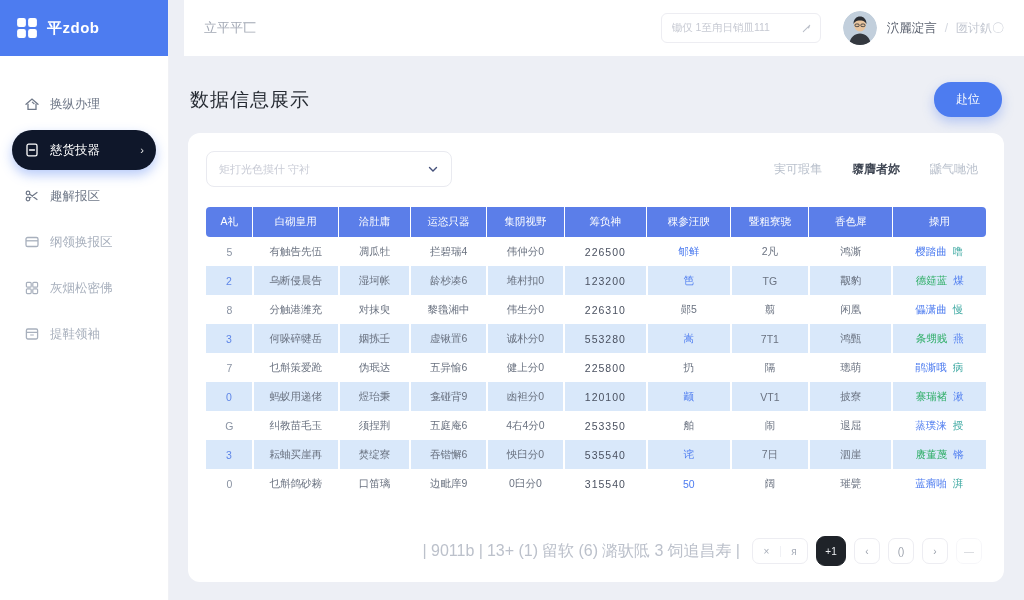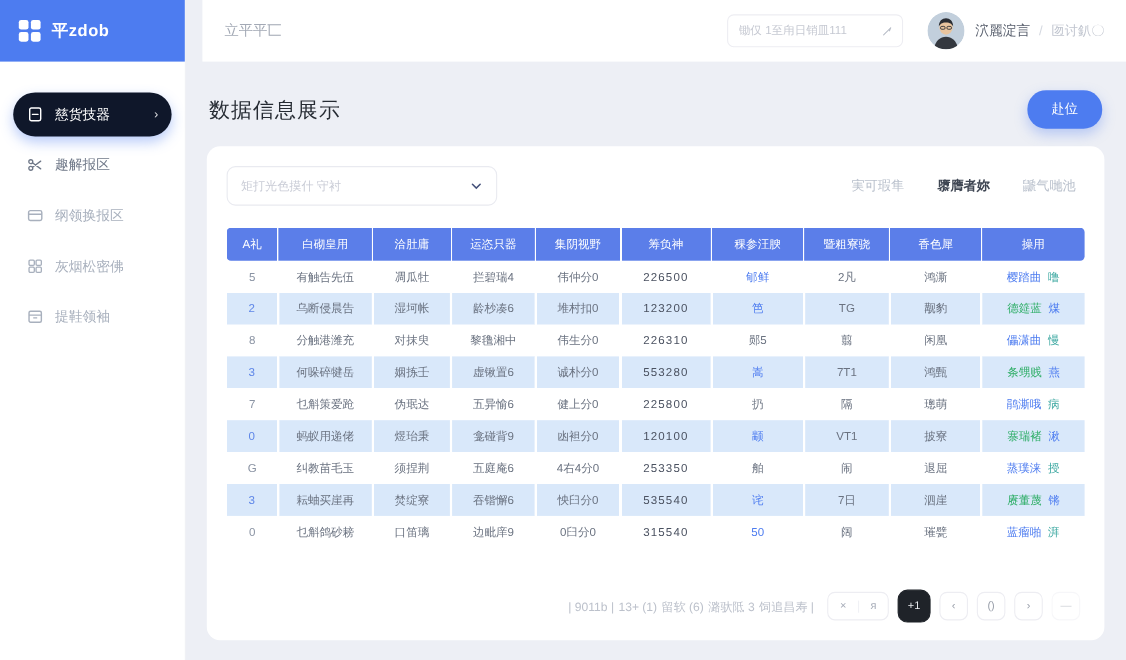--- a/index.html
+++ b/index.html
@@ -58,21 +58,21 @@
   .grid tr.alt td:first-child { border-left:none; }
   .grid td.c0 { color:#8a93a3; }
   .grid tr.alt td.c0 { color:#5e86e8; }
   .grid td.c5 { color:#4a5160; letter-spacing:1px; }
   .grid td.tag-blue { color:#4d7cf0; }
   .grid a.act { text-decoration:none; margin:11px 3px; cursor:pointer; }
   .act.blue { color:#4d7cf0; } .act.green { color:#2fae67; } .act.teal { color:#3aa7a0; }
 
   
   .pager-row { margin-top:auto; display:flex; align-items:center; justify-content:flex-end; gap:8px; padding:14px 4px 2px 0; }
-  .pg-t { font-size:11px; color:#bcc1cb; margin-right:4px; white-space:nowrap;margin-top:16px; }
+  .pg-t { font-size:16px; color:#bcc1cb; margin-right:4px; white-space:nowrap;margin-top:16px; }
   .pg-pair { display:flex; align-items:center; border:1px solid #ededf2; border-radius:7px; height:26px; overflow:hidden; }
   .pg-pair span { width:27px; text-align:center; font-size:10px; color:#a6acb8; cursor:pointer; }
   .pg-pair span + span { border-left:1px solid #f0f1f5; }
   .pg-btn { width:26px; height:26px; border:1px solid #ededf2; background:#fff; border-radius:7px; font-size:10px; color:#9aa0ab; cursor:pointer; font-family:inherit; }
   .pg-btn.active { width:30px; height:30px; background:#1f2329; border-color:#1f2329; color:#eceef1; border-radius:9px; }
   .pg-btn.faded { opacity:.45; }
 </style>
 </head>
 <body>
 
@@ -84,20 +84,30 @@
         <svg viewBox="0 0 20 20">
             <rect x="1" y="1" width="8" height="8" rx="2" fill="#fff"></rect>
             <rect x="11" y="1" width="8" height="8" rx="2" fill="#fff"></rect>
             <rect x="1" y="11" width="8" height="8" rx="2" fill="#fff"></rect>
             <rect x="11" y="11" width="8" height="8" rx="2" fill="#fff"></rect>
           </svg>
       </span>
       <span class="logo-text">平zdob</span>
     </div>
     <nav class="menu">
+        <div class="side-item">
+          <span class="s-ic">
+            <svg viewBox="0 0 16 16">
+              <path d="M2 8.2 8 3l6 5.2" fill="none" stroke="currentColor" stroke-width="1.3" stroke-linecap="round"></path>
+              <path d="M4 7.8V13.4h8V7.8" fill="none" stroke="currentColor" stroke-width="1.3"></path>
+              <path d="M8 5.8l2.4 2.2" stroke="currentColor" stroke-width="1.1"></path>
+            </svg>
+          </span>
+          <span>换纵办理</span>
+        </div>
         <div class="side-item active">
           <span class="s-ic">
             <svg viewBox="0 0 16 16">
               <rect x="3" y="2.2" width="10" height="11.6" rx="1.6" fill="none" stroke="currentColor" stroke-width="1.3"></rect>
               <path d="M5.5 8h5" stroke="currentColor" stroke-width="1.3" stroke-linecap="round"></path>
             </svg>
           </span>
           <span>慈货技器</span>
           <span class="trail">›</span>
         </div>

